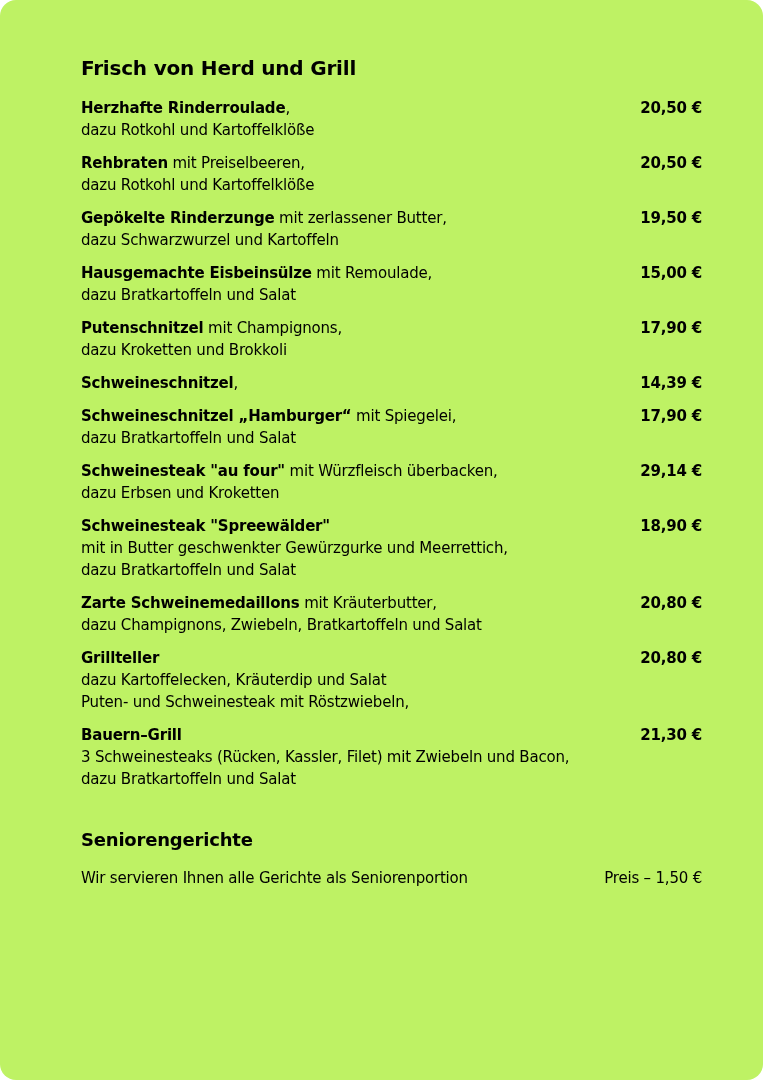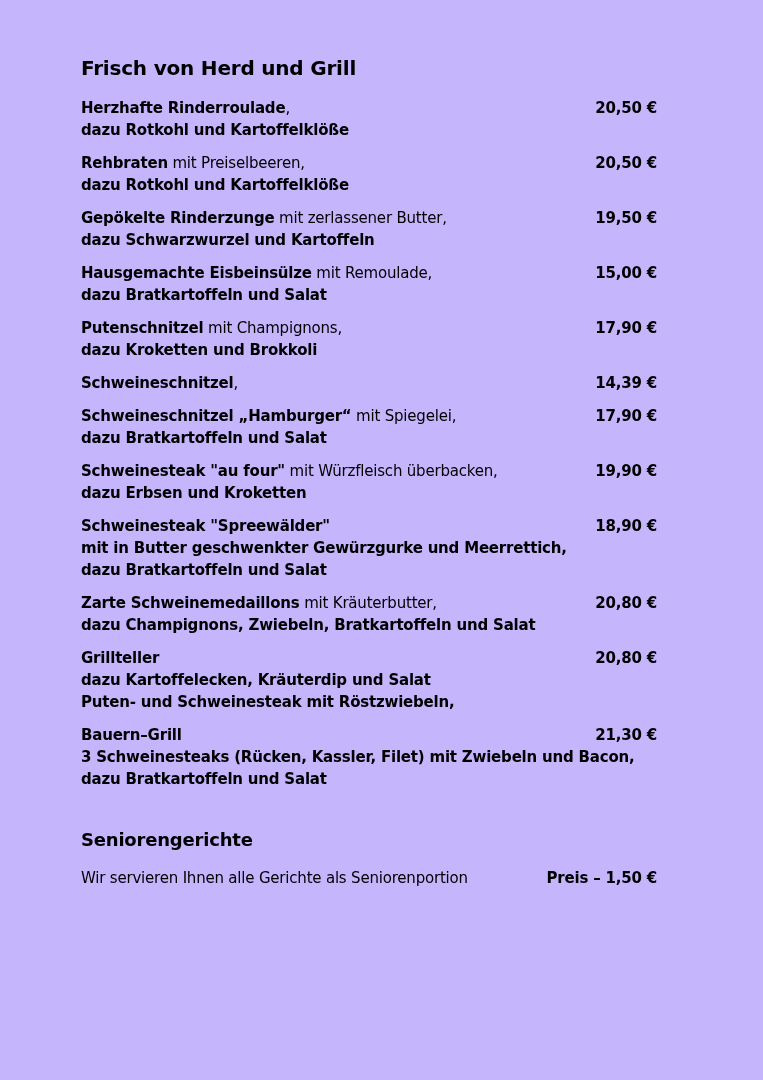--- a/index.html
+++ b/index.html
@@ -4,27 +4,28 @@
 <style>
   html, body {
     margin: 0;
     padding: 0;
     background: #ffffff;
   }
   .page {
     position: relative;
     width: 763px;
     height: 1080px;
-    background: #c4b5fd;
+    background: #bef264;
     color: #000000;
     font-family: "DejaVu Sans", "Liberation Sans", sans-serif;
     box-sizing: border-box;
-    padding: 55px 106px 0 81px;
+    padding: 55px 61px 0 81px;
     letter-spacing: -0.2px;
     overflow: hidden;
+    border-radius: 16px;
   }
   .menu-title {
     font-size: 20px;
     font-weight: bold;
     line-height: 26px;
     margin: 0 0 16px 0;
   }
   .item {
     margin-bottom: 11px;
     font-size: 15px;
@@ -41,21 +42,21 @@
   }
   .item .name .b {
     font-weight: bold;
   }
   .item .price {
     font-weight: bold;
     white-space: nowrap;
     text-align: right;
   }
   .desc {
-    font-weight: bold;
+    font-weight: normal;
   }
   .desc:empty {
     display: none;
   }
   .senior-title {
     font-size: 18px;
     font-weight: bold;
     line-height: 24px;
     margin: 38px 0 0 0;
   }
@@ -64,21 +65,21 @@
     align-items: flex-start;
     font-size: 15px;
     line-height: 22px;
     margin-top: 15px;
   }
   .senior-row .note {
     flex: 1;
     padding-right: 10px;
   }
   .senior-row .price {
-    font-weight: bold;
+    font-weight: normal;
     white-space: nowrap;
     text-align: right;
   }
 </style>
 </head>
 <body>
 
 <div class="page">
 
   <h1 class="menu-title">Frisch von Herd und Grill</h1>
@@ -141,21 +142,21 @@
       <div class="name"><span class="b">Schweineschnitzel „Hamburger“</span><span> mit Spiegelei,</span></div>
       <div class="price">17,90 €</div>
     </div>
     <div class="desc">dazu Bratkartoffeln und Salat</div>
 
   </div>
 
   <div class="item">
     <div class="row">
       <div class="name"><span class="b">Schweinesteak "au four"</span><span> mit Würzfleisch überbacken,</span></div>
-      <div class="price">19,90 €</div>
+      <div class="price">29,14 €</div>
     </div>
     <div class="desc">dazu Erbsen und Kroketten</div>
 
   </div>
 
   <div class="item">
     <div class="row">
       <div class="name"><span class="b">Schweinesteak "Spreewälder"</span><span></span></div>
       <div class="price">18,90 €</div>
     </div>

